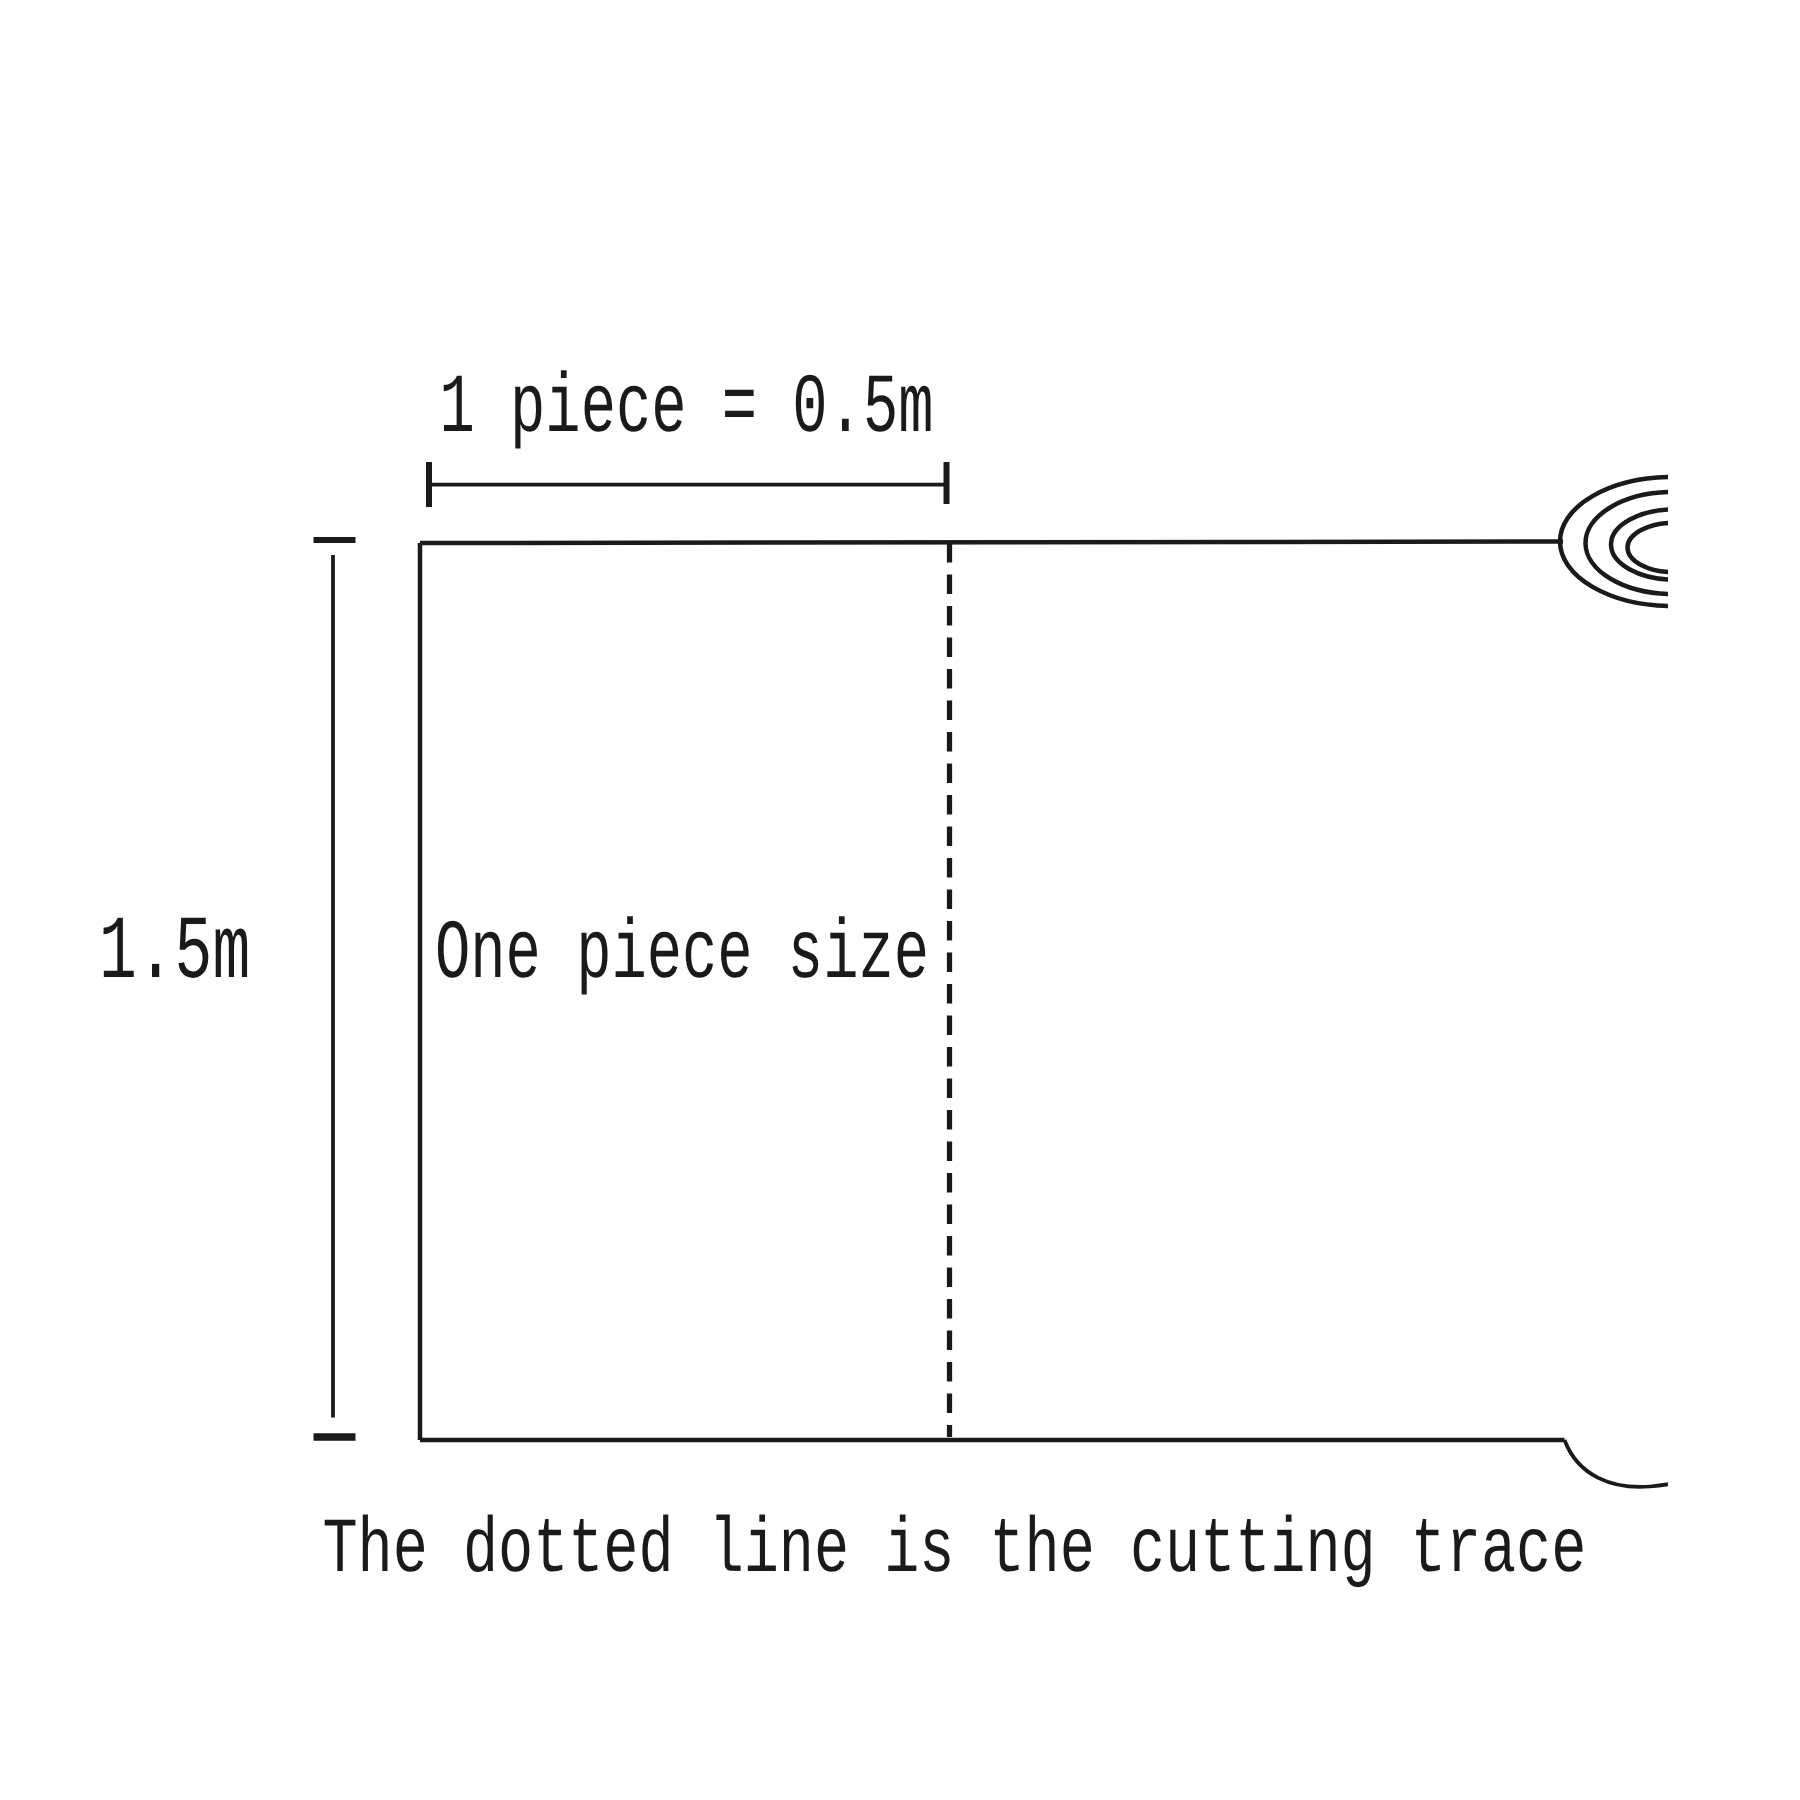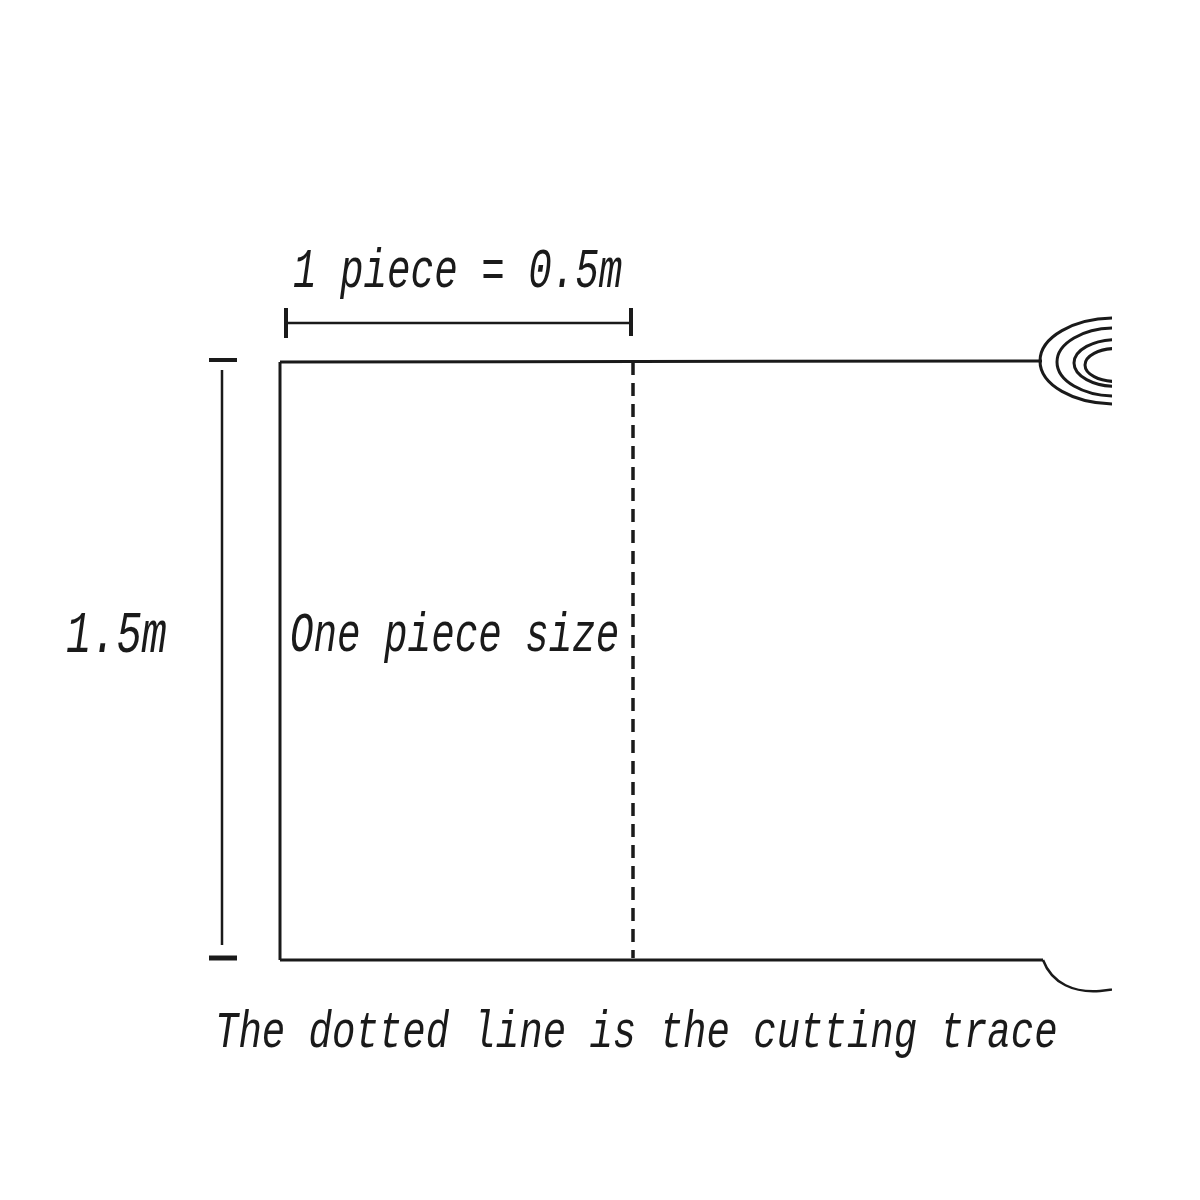--- a/index.html
+++ b/index.html
@@ -4,21 +4,20 @@
 <style>
   :root { --ink: #1a1a1a; --bg: #ffffff; }
   html, body { margin: 0; padding: 0; background: var(--bg); }
   .stage {
     position: relative;
     width: 1112px;
     height: 1200px;
     background: var(--bg);
     overflow: hidden;
     font-family: "Liberation Mono", "DejaVu Sans Mono", monospace;
-    font-style: italic;
   }
   .stage svg { position: absolute; left: 0; top: 0; }
   .label {
     position: absolute;
     color: var(--ink);
     font-family: "Liberation Mono", "DejaVu Sans Mono", monospace;
     line-height: 1;
     white-space: pre;
     transform: scaleX(0.70);
     transform-origin: 0 0;

